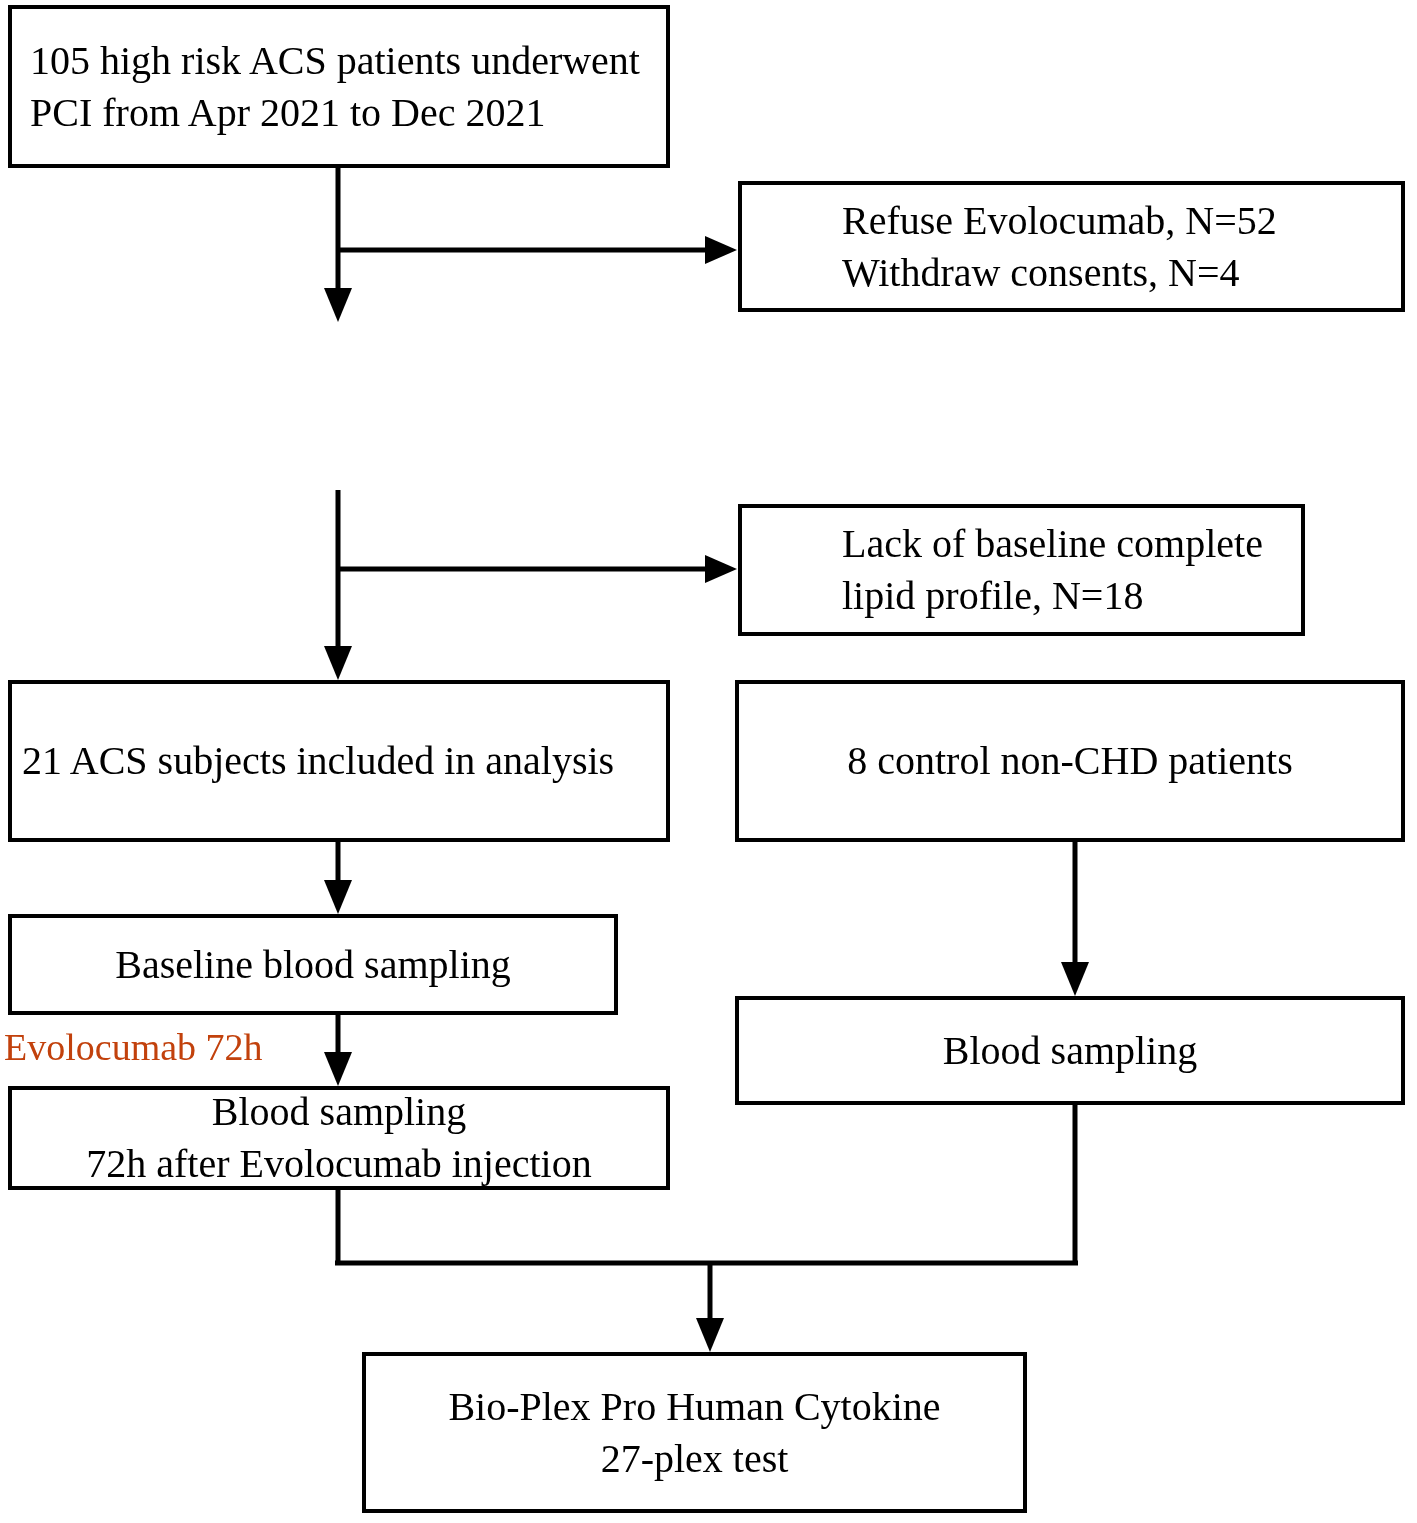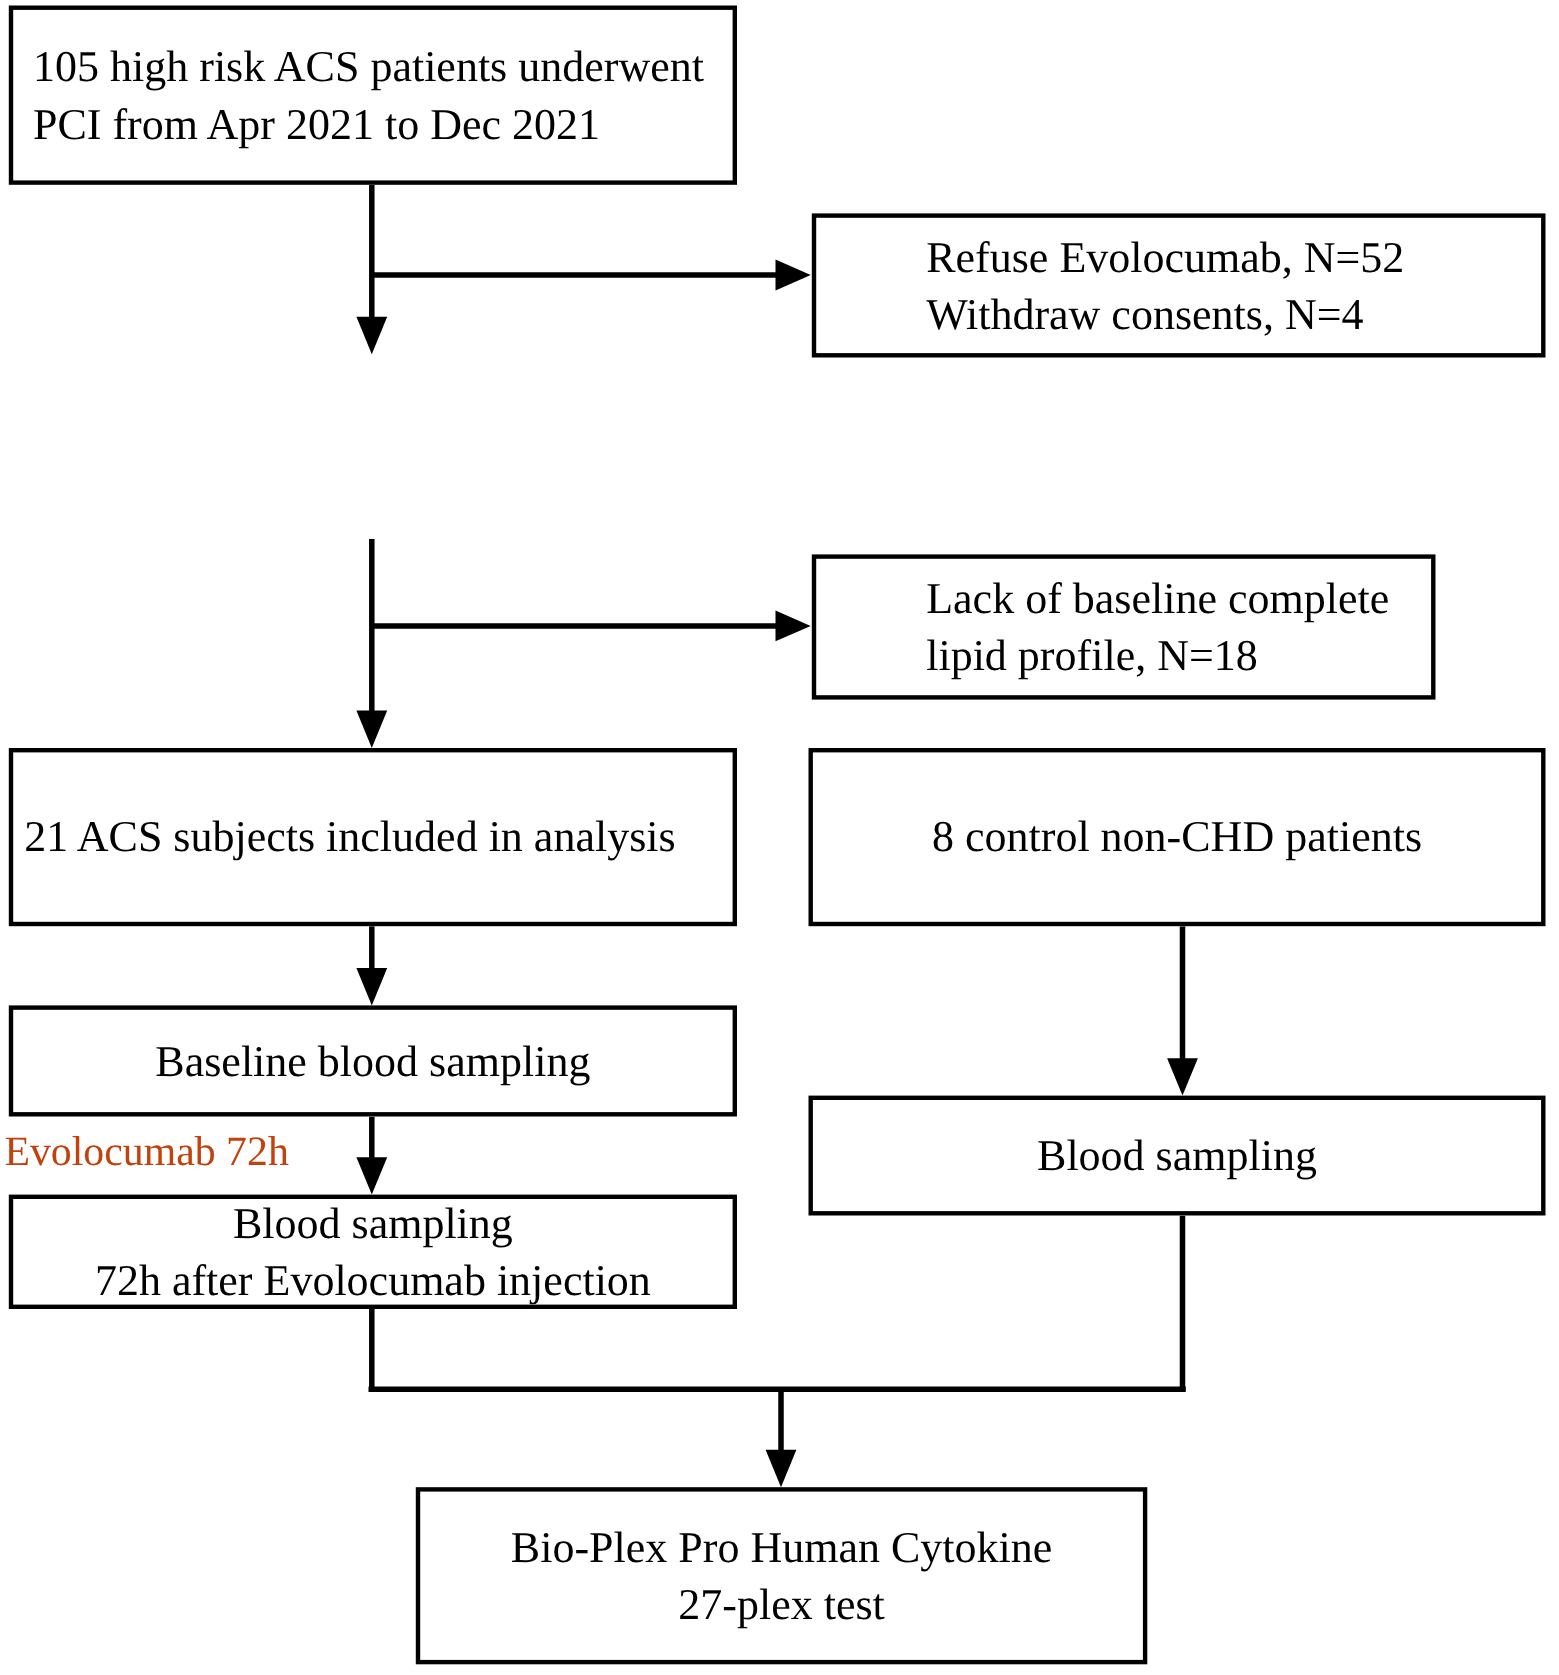--- a/index.html
+++ b/index.html
@@ -88,52 +88,52 @@
     <line x1="335" y1="1263" x2="1078" y2="1263"></line>
     <line x1="710" y1="1263" x2="710" y2="1330"></line>
     <polygon points="710,1352 696,1318 724,1318"></polygon>
   </svg>
 
   <div class="node leftish" style="left:8px; top:5px; width:662px; height:163px; padding:0 18px;">
     <span class="txt">105 high risk ACS patients underwent
 PCI from Apr 2021 to Dec 2021</span>
   </div>
 
-  <div class="node leftish" style="left:738px; top:194px; width:667px; height:131px; padding:0 0 0 100px;">
+  <div class="node leftish" style="left:738px; top:181px; width:667px; height:131px; padding:0 0 0 100px;">
     <span class="txt">Refuse Evolocumab, N=52
 Withdraw consents, N=4</span>
   </div>
 
 
   <div class="node leftish" style="left:738px; top:504px; width:567px; height:132px; padding:0 0 0 100px;">
     <span class="txt">Lack of baseline complete
 lipid profile, N=18</span>
   </div>
 
   <div class="node leftish" style="left:8px; top:680px; width:662px; height:162px; padding:0 10px;">
     <span class="txt">21 ACS subjects included in analysis</span>
   </div>
 
   <div class="node center" style="left:735px; top:680px; width:670px; height:162px; padding:0 10px;">
     <span class="txt">8 control non-CHD patients</span>
   </div>
 
-  <div class="node center" style="left:8px; top:914px; width:662px; height:101px; padding:0 10px;">
+  <div class="node center" style="left:8px; top:914px; width:610px; height:101px; padding:0 10px;">
     <span class="txt">Baseline blood sampling</span>
   </div>
 
   <div class="node center" style="left:8px; top:1086px; width:662px; height:104px; padding:0 10px;">
     <span class="txt">Blood sampling
 72h after Evolocumab injection</span>
   </div>
 
   <div class="node center" style="left:735px; top:996px; width:670px; height:109px; padding:0 10px;">
     <span class="txt">Blood sampling</span>
   </div>
 
-  <div class="node center" style="left:378px; top:1352px; width:665px; height:161px; padding:0 10px;">
+  <div class="node center" style="left:362px; top:1352px; width:665px; height:161px; padding:0 10px;">
     <span class="txt">Bio-Plex Pro Human Cytokine
 27-plex test</span>
   </div>
 
   <div class="free-label" style="left:4px; top:1027px;">Evolocumab 72h</div>
 
 </div>
 
 </body></html>

